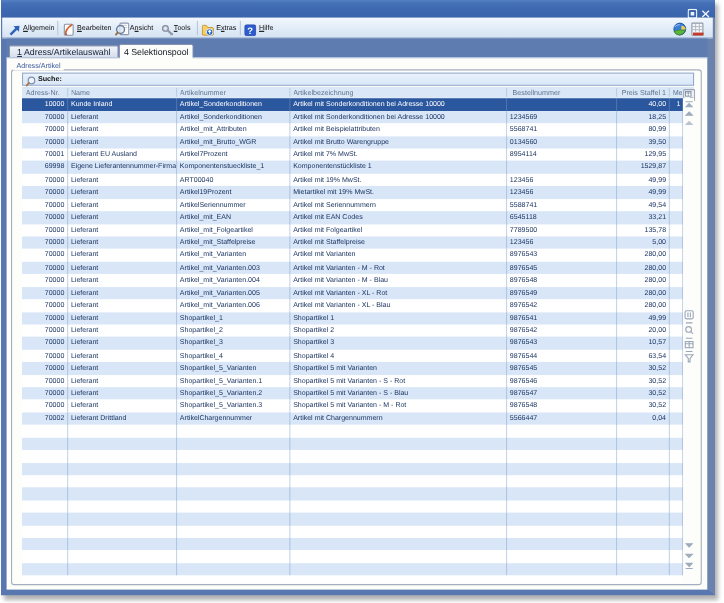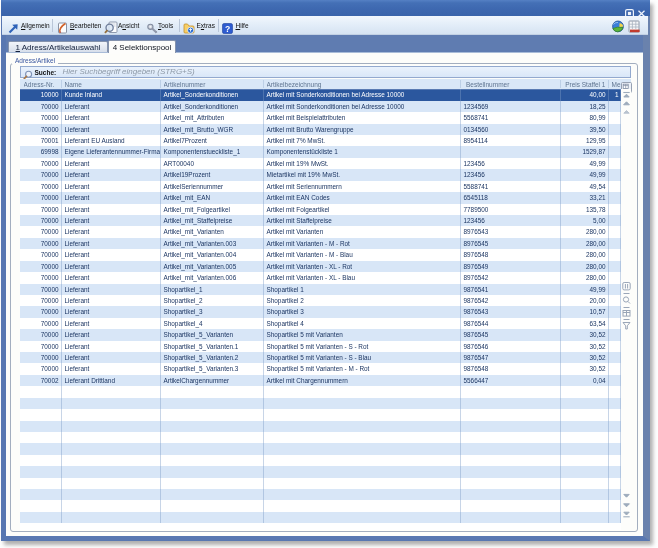--- a/index.html
+++ b/index.html
@@ -110,21 +110,20 @@
         <div style="position:absolute;left:103px;top:17px;width:66px;height:2px;background:#fdfdfb;z-index:4;"></div>
     <div id="pagebody">
       <div id="groupbox"></div>
       <div id="gblabel">Adress/Artikel</div>
       <div id="search">
         <span class="micon" style="left:1px;top:0px;"><svg width="11" height="11" viewBox="0 0 11 11">
                 <circle cx="6.6" cy="4.2" r="3" fill="#eef3fa" stroke="#7d91b5" stroke-width="1.1"></circle>
                 <path d="M4.4 6.4 L2.2 8.8" stroke="#a87848" stroke-width="1.7" stroke-linecap="round"></path>
               </svg></span>
         <span class="lab">Suche:</span>
-        <span class="ph">Hier Suchbegriff eingeben (STRG+S)</span>
       </div>
       <div id="ghead">
         <span class="h" style="left:3.5px;width:36px;">Adress-Nr.</span>
         <span class="h" style="left:44.5px;width:94px;">Name</span>
         <span class="h" style="left:143.5px;width:98px;">Artikelnummer</span>
         <span class="h" style="left:246.5px;width:192px;">Artikelbezeichnung</span>
         <span class="h" style="left:446px;width:92px;">Bestellnummer</span>
         <span class="h" style="left:540px;width:45.5px;text-align:right;">Preis Staffel 1</span>
         <span class="h" style="left:591.5px;width:14px;">Me</span>
         <span class="hd" style="left:41px;"></span>

